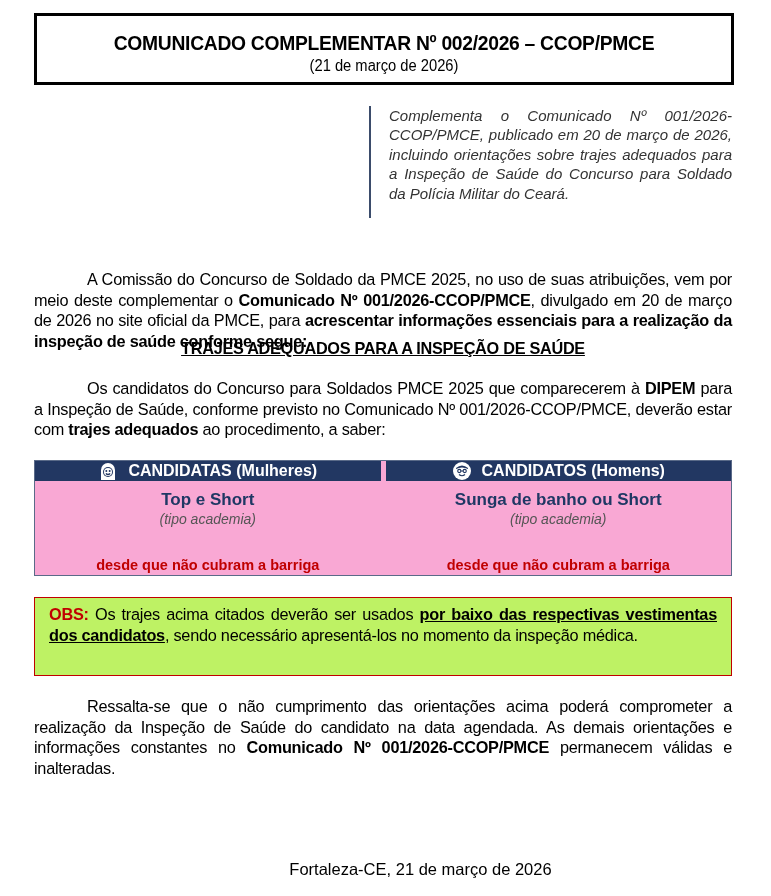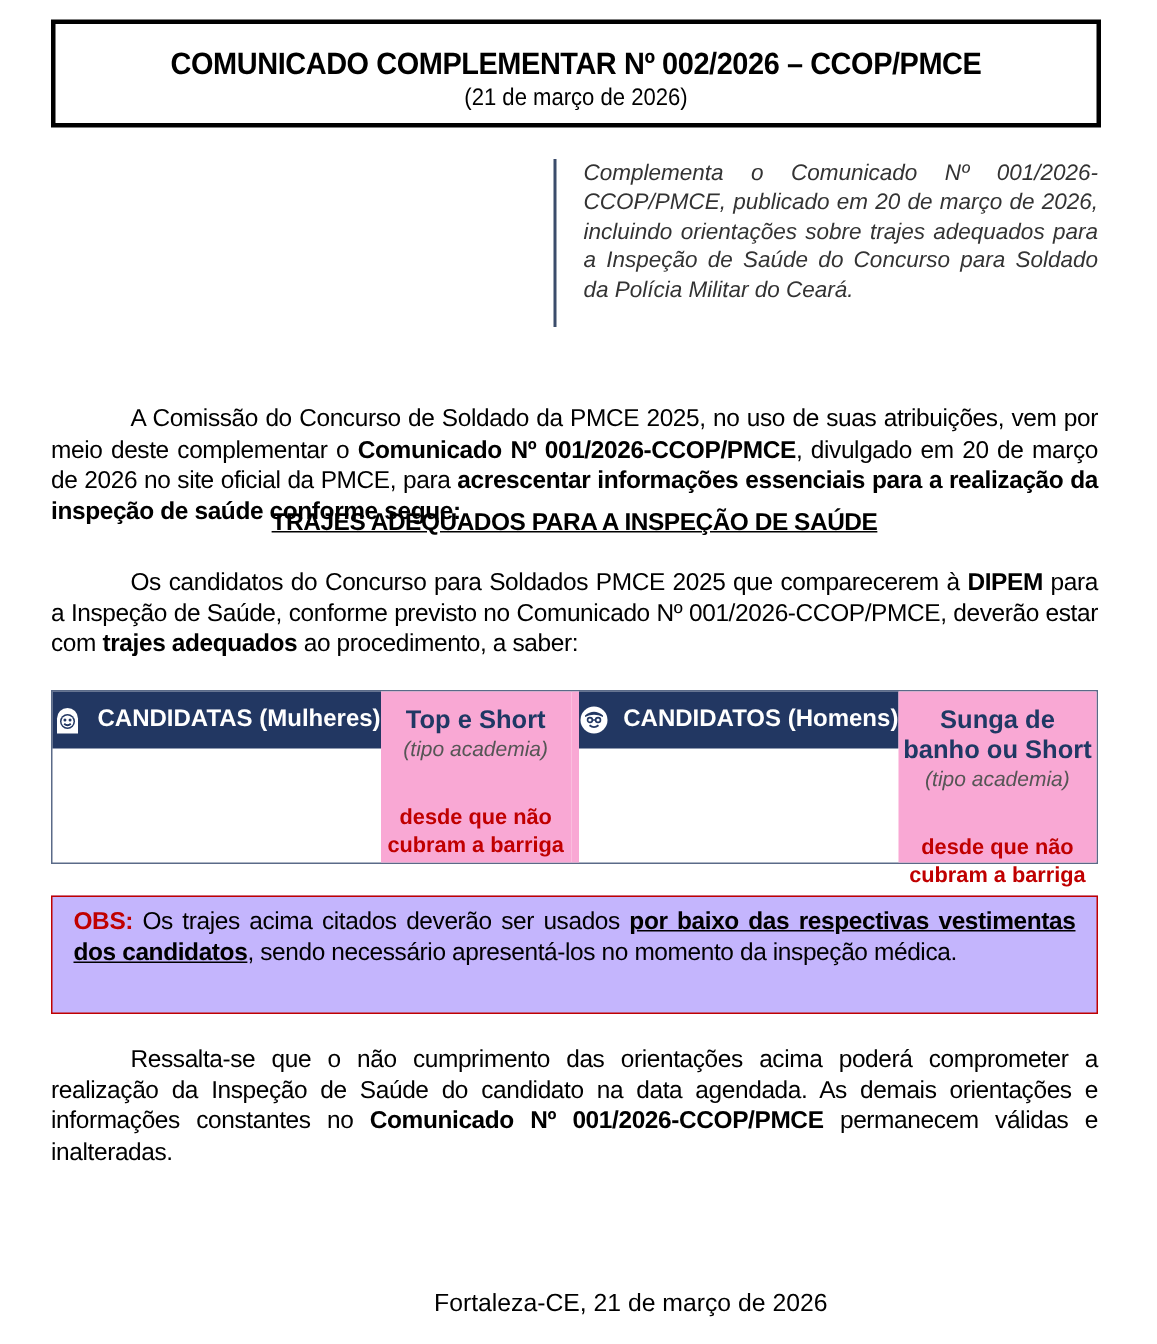--- a/index.html
+++ b/index.html
@@ -39,36 +39,36 @@
   .p3 { top: 696px; }
   .section-title {
     position: absolute; left: 34px; width: 698px; top: 339px;
     text-align: center; font-weight: bold; font-size: 16.3px; text-decoration: underline;
     letter-spacing: -0.3px;
   }
   .attire-table {
     position: absolute; left: 34px; top: 460px; width: 698px; height: 116px;
     border: 1px solid #5a6a88; box-sizing: border-box; display: flex;
   }
-  .attire-col { flex: 1; display: flex; }
+  .attire-col { flex: 1; display: flex; flex-direction: column; }
   .attire-col + .attire-col { border-left: 5px solid #f9a8d4; }
   .attire-head {
     height: 38px; background: #223762; color: #fff; font-weight: bold; font-size: 16px;
     display: flex; align-items: center; justify-content: center; gap: 10px;
   }
   .attire-body {
     flex: 1; background: #f9a8d4; text-align: center; padding-top: 9px;
   }
   .attire-item { color: #1f3864; font-weight: bold; font-size: 17px; line-height: 20px; }
   .attire-type { color: #555; font-style: italic; font-size: 14px; line-height: 18px; }
   .attire-cond { color: #c00000; font-weight: bold; font-size: 14.5px; line-height: 19px; margin-top: 28px; }
   .icon svg { display: block; }
   .obs-box {
     position: absolute; left: 34px; top: 597px; width: 698px; height: 79px;
-    background: #c4b5fd; border: 1px solid #c00000; box-sizing: border-box;
+    background: #bef264; border: 1px solid #c00000; box-sizing: border-box;
     padding: 6px 14px 0 14px; font-size: 16.3px; line-height: 20.5px; text-align: justify;
     letter-spacing: -0.25px;
   }
   .obs-label { color: #c00000; font-weight: bold; }
   .obs-box u { font-weight: bold; }
   .footer-date {
     position: absolute; left: 0; width: 771px; top: 860px; text-align: center; font-size: 16.5px; padding-left: 35px;
   }
 </style>
 </head>

